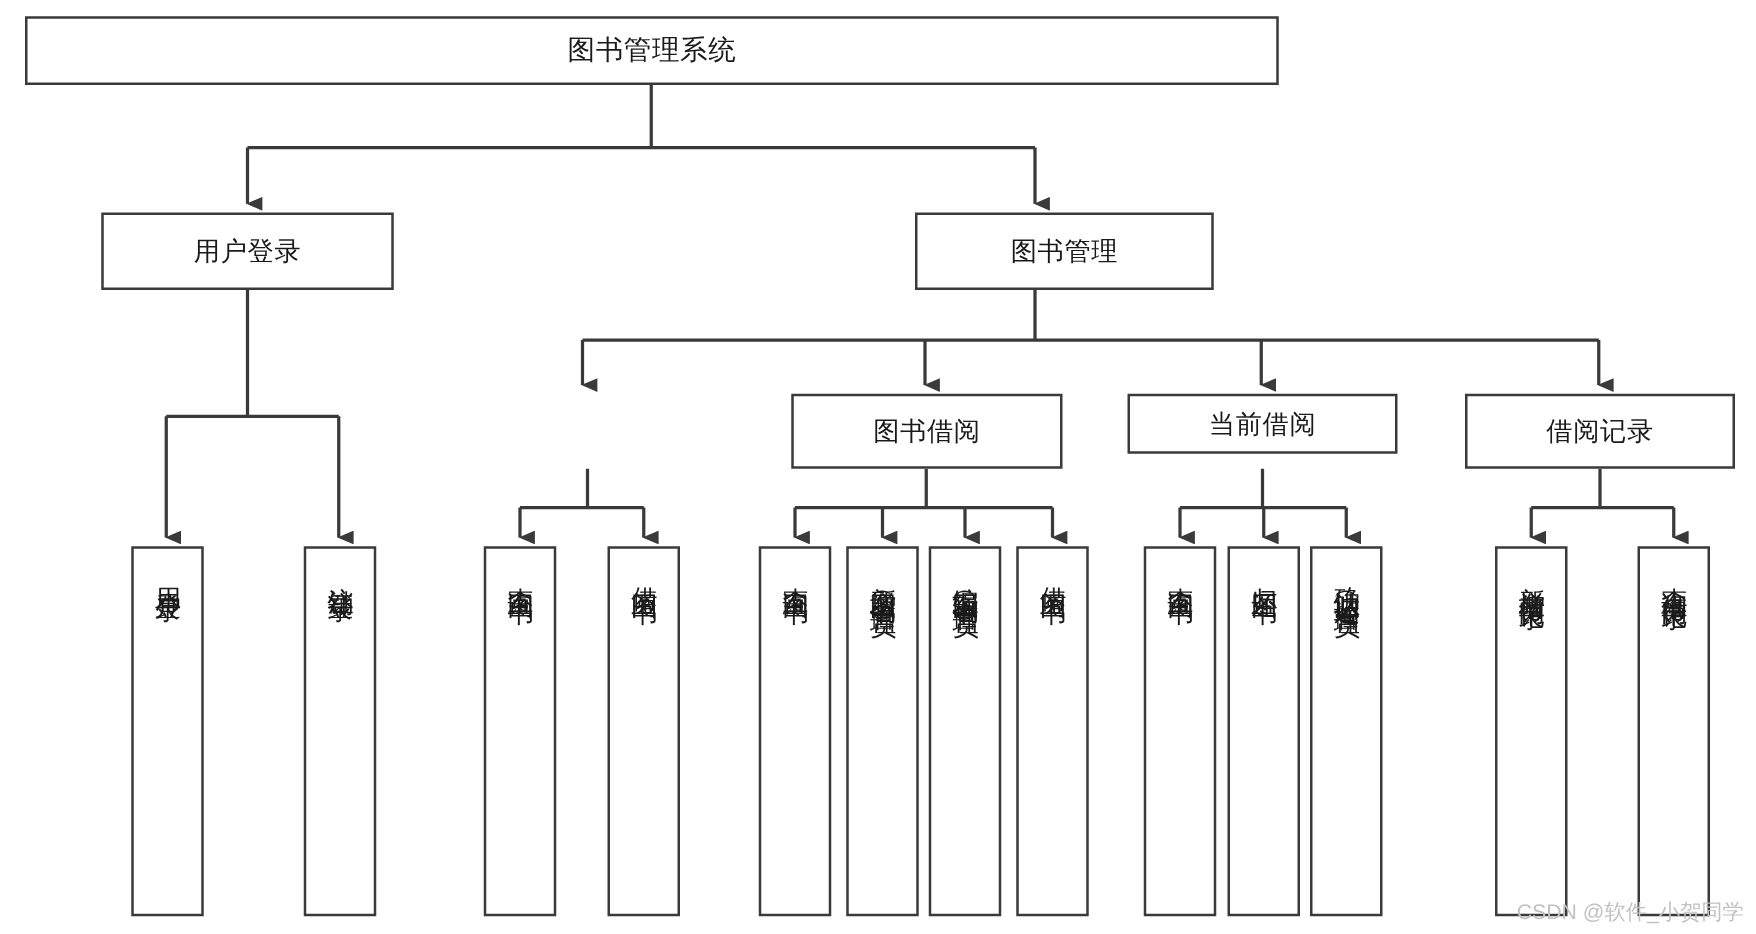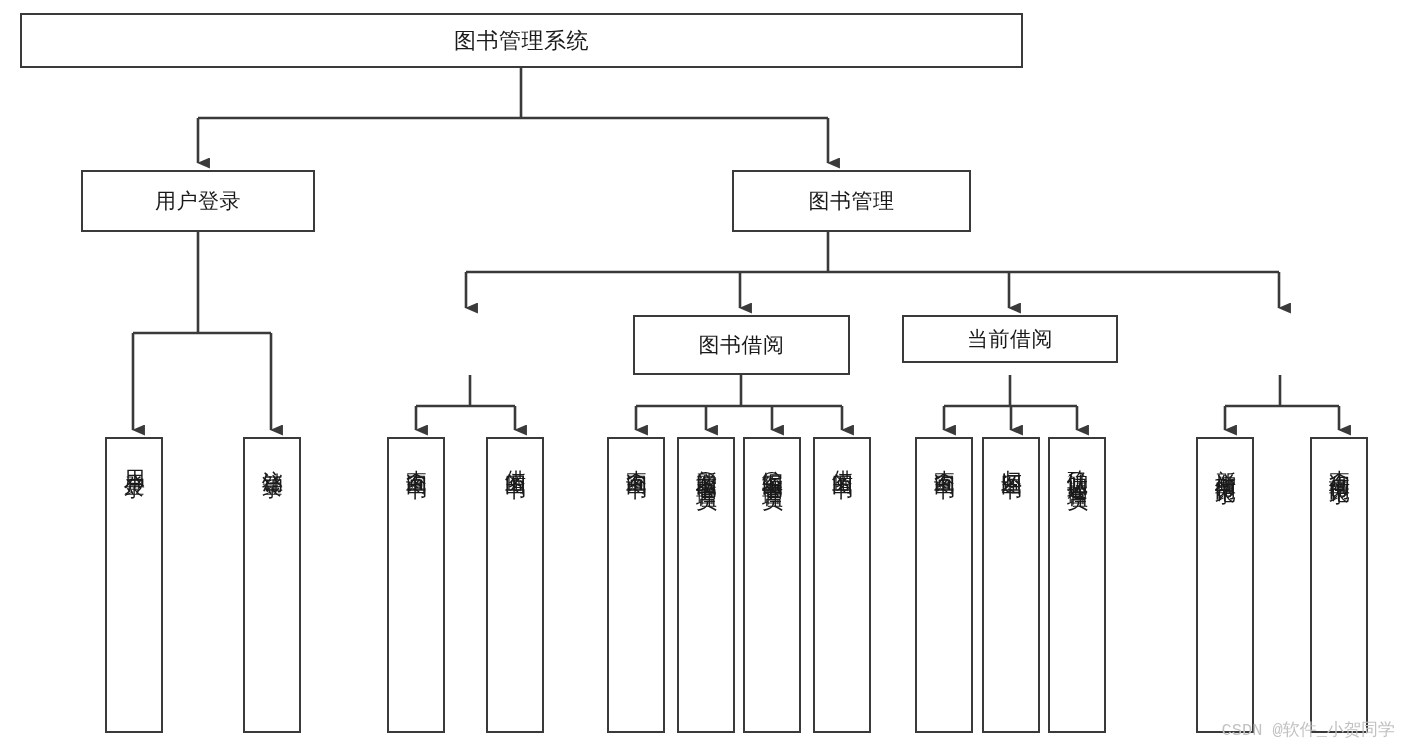--- a/index.html
+++ b/index.html
@@ -62,21 +62,21 @@
     line-height: 1;
   }
   #watermark {
     position: absolute;
     right: 10px;
     bottom: 6px;
     font-size: 17px;
     color: #c2c2c2;
     z-index: 5;
     white-space: nowrap;
-    font-family: Liberation Mono, monospace;
+    font-family: Liberation Sans, sans-serif;
   }
 </style>
 </head>
 <body>
 
 <div id="canvas">
 
   <svg id="wires" viewBox="0 0 1405 747" xmlns="http://www.w3.org/2000/svg">
     <defs>
       <marker id="arrow" viewBox="0 0 12 14" refX="6" refY="13" markerWidth="11" markerHeight="13" orient="auto-start-reverse" markerUnits="userSpaceOnUse">
@@ -139,20 +139,23 @@
   <div class="node horiz" style="left: 732px; top: 170px; width: 239px; height: 62px;">
     <span class="label">图书管理</span>
   </div>
 
   <div class="node horiz" style="left: 633px; top: 315px; width: 217px; height: 60px;">
     <span class="label">图书借阅</span>
   </div>
   <div class="node horiz" style="left: 902px; top: 315px; width: 216px; height: 48px;">
     <span class="label">当前借阅</span>
   </div>
+  <div class="node horiz" style="left: 1172px; top: 315px; width: 216px; height: 60px;">
+    <span class="label">借阅记录</span>
+  </div>
 
   <div class="node vert" style="left: 105px; top: 437px; width: 58px; height: 296px;">
     <span class="label">用户登录</span>
   </div>
   <div class="node vert" style="left: 243px; top: 437px; width: 58px; height: 296px;">
     <span class="label">注销登录</span>
   </div>
   <div class="node vert" style="left: 387px; top: 437px; width: 58px; height: 296px;">
     <span class="label">查询图书</span>
   </div>

